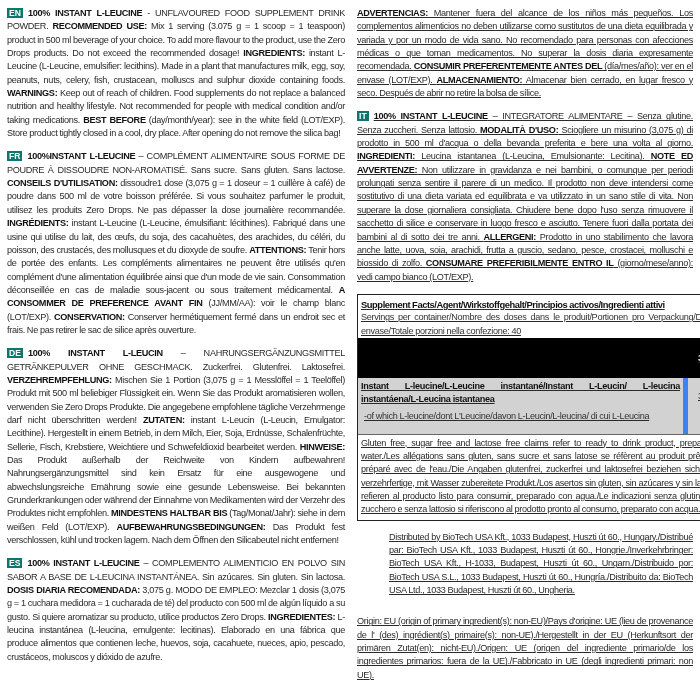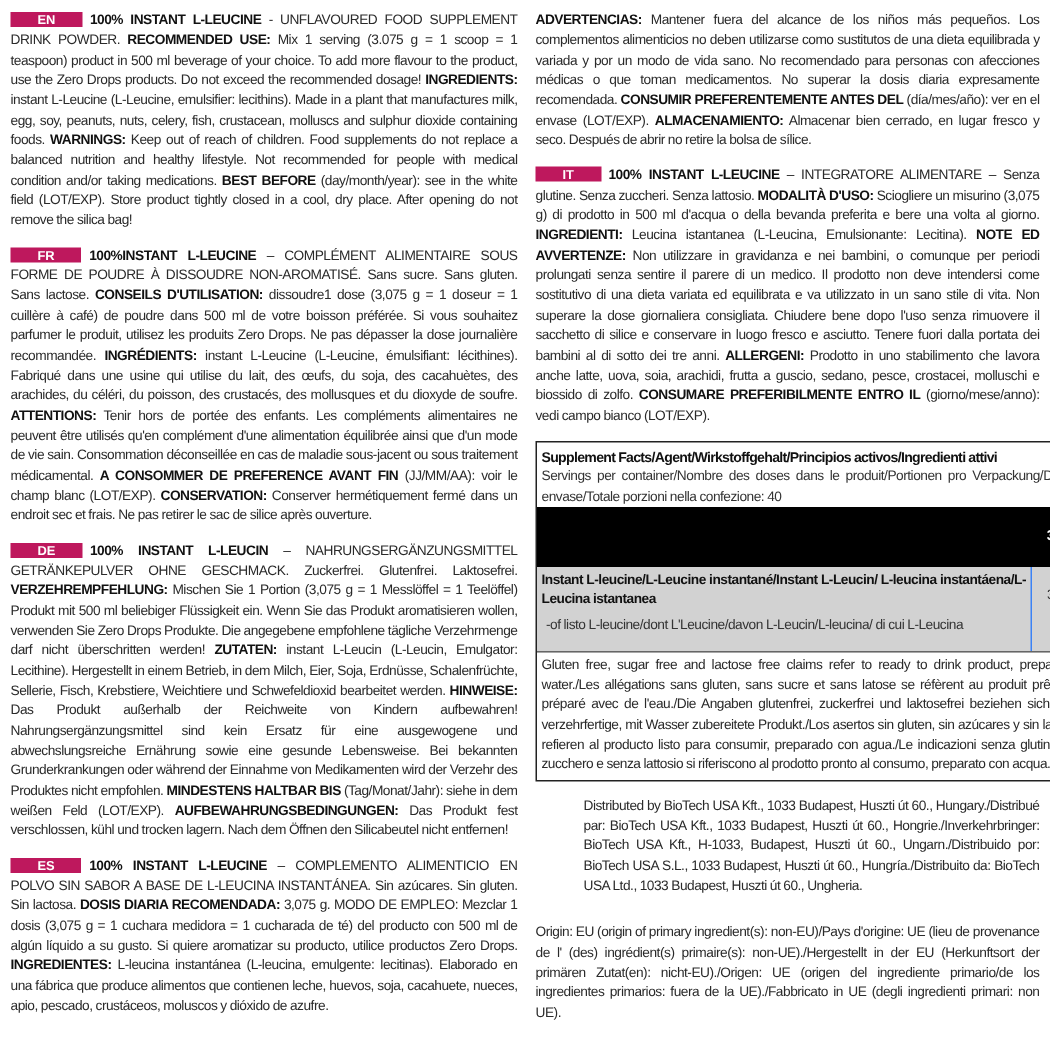--- a/index.html
+++ b/index.html
@@ -8,32 +8,32 @@
     font-family: "Liberation Sans", "DejaVu Sans", sans-serif;
     color: #2a2a2a;
     font-size: 9.15px;
     line-height: 13.35px;
     letter-spacing: -0.32px;
     word-spacing: -0.2px;
   }
   .page { position: relative; width: 700px; height: 700px; }
   .col { position: absolute; top: 7px; text-align: justify; }
   .col-left { left: 7px; width: 338px; }
-  .col-right { left: 357px; width: 336px; }
+  .col-right { left: 357px; width: 336px; text-decoration: underline; }
   .section { margin-bottom: 10px; }
   .section p { margin: 0; }
   b { font-weight: 700; color: #111; }
   .badge {
     display: inline-block;
-    background: #be185d;
+    background: #0f766e;
     color: #fff;
     font-weight: 700;
     font-size: 8.6px;
     line-height: 10px;
-    padding: 0 18px;
+    padding: 0 2px;
     margin-right: 5px;
     vertical-align: 0px;
     letter-spacing: 0;
   }
 
   .facts {
     border: 1.5px solid #222;
     margin-top: 0;
     width: 380px;
   }
@@ -42,21 +42,21 @@
     letter-spacing: -0.45px; white-space: nowrap;
   }
   .facts .line { padding: 0 3px; color: #333; }
   .facts .line:last-of-type { padding-bottom: 2px; }
   .facts .black-row {
     background: #000; color: #fff; font-weight: 700; height: 40px;
     display: flex; align-items: center; justify-content: flex-end; padding-right: 8px;
     font-size: 9.6px;
   }
   .facts .ing-table { display: flex; background: #d2d2d2; border-bottom: 1px solid #666; }
-  .facts .ing-left { flex: 1; padding: 2px 3px; border-right: 1px solid #3b82f6; }
+  .facts .ing-left { flex: 1; padding: 2px 3px; border-right: 5px solid #3b82f6; }
   .facts .ing-right { width: 48px; display: flex; flex-direction: column; align-items: center; }
   .facts .ing-right .v1 { margin-top: 12px; color: #333; }
   .facts .ing-right .v2 { margin-top: 17px; color: #333; }
   .facts .ing-main { font-weight: 700; color: #111; }
   .facts .ing-sub { margin-top: 3px; padding-left: 3px; color: #333; }
   .facts .claims { padding: 2px 3px 3px 3px; text-align: justify; }
   .dist { margin-top: 10px; text-align: justify; margin-left: 32px; }
   .origin { margin-top: 18px; text-align: justify; }
 </style>
 </head>
@@ -107,21 +107,21 @@
 
     <div class="facts">
       <div class="title">Supplement Facts/Agent/Wirkstoffgehalt/Principios activos/Ingredienti attivi</div>
       <div class="line">Servings per container/Nombre des doses dans le produit/Portionen pro Verpackung/Dosis por envase/Totale porzioni nella confezione: 40</div>
       <div class="black-row">
         <span>3,075 g</span>
       </div>
       <div class="ing-table">
         <div class="ing-left">
           <div class="ing-main">Instant L-leucine/L-Leucine instantané/Instant L-Leucin/ L-leucina instantáena/L-Leucina istantanea</div>
-          <div class="ing-sub">-of listo L-leucine/dont L'Leucine/davon L-Leucin/L-leucina/ di cui L-Leucina</div>
+          <div class="ing-sub">-of which L-leucine/dont L'Leucine/davon L-Leucin/L-leucina/ di cui L-Leucina</div>
         </div>
         <div class="ing-right">
           <div class="v1">3,075 g</div>
           <div class="v2">2 g</div>
         </div>
       </div>
       <div class="claims">Gluten free, sugar free and lactose free  claims refer to ready to drink product, prepared with water./Les allégations sans gluten, sans sucre et sans latose se réfèrent au produit prêt à boire préparé avec de l'eau./Die Angaben glutenfrei, zuckerfrei und laktosefrei beziehen sich auf das verzehrfertige, mit Wasser zubereitete Produkt./Los asertos sin gluten, sin azúcares y sin lactosa se refieren al producto listo para consumir, preparado con agua./Le indicazioni senza glutine, senza zucchero e senza lattosio si riferiscono al prodotto pronto al consumo, preparato con acqua.</div>
     </div>
 
     <div class="dist">Distributed by BioTech USA Kft., 1033 Budapest, Huszti út 60., Hungary./Distribué par: BioTech USA Kft., 1033 Budapest, Huszti út 60., Hongrie./Inverkehrbringer: BioTech USA Kft., H-1033, Budapest, Huszti út 60., Ungarn./Distribuido por: BioTech USA S.L., 1033 Budapest, Huszti út 60., Hungría./Distribuito da: BioTech USA Ltd., 1033 Budapest, Huszti út 60., Ungheria.</div>

